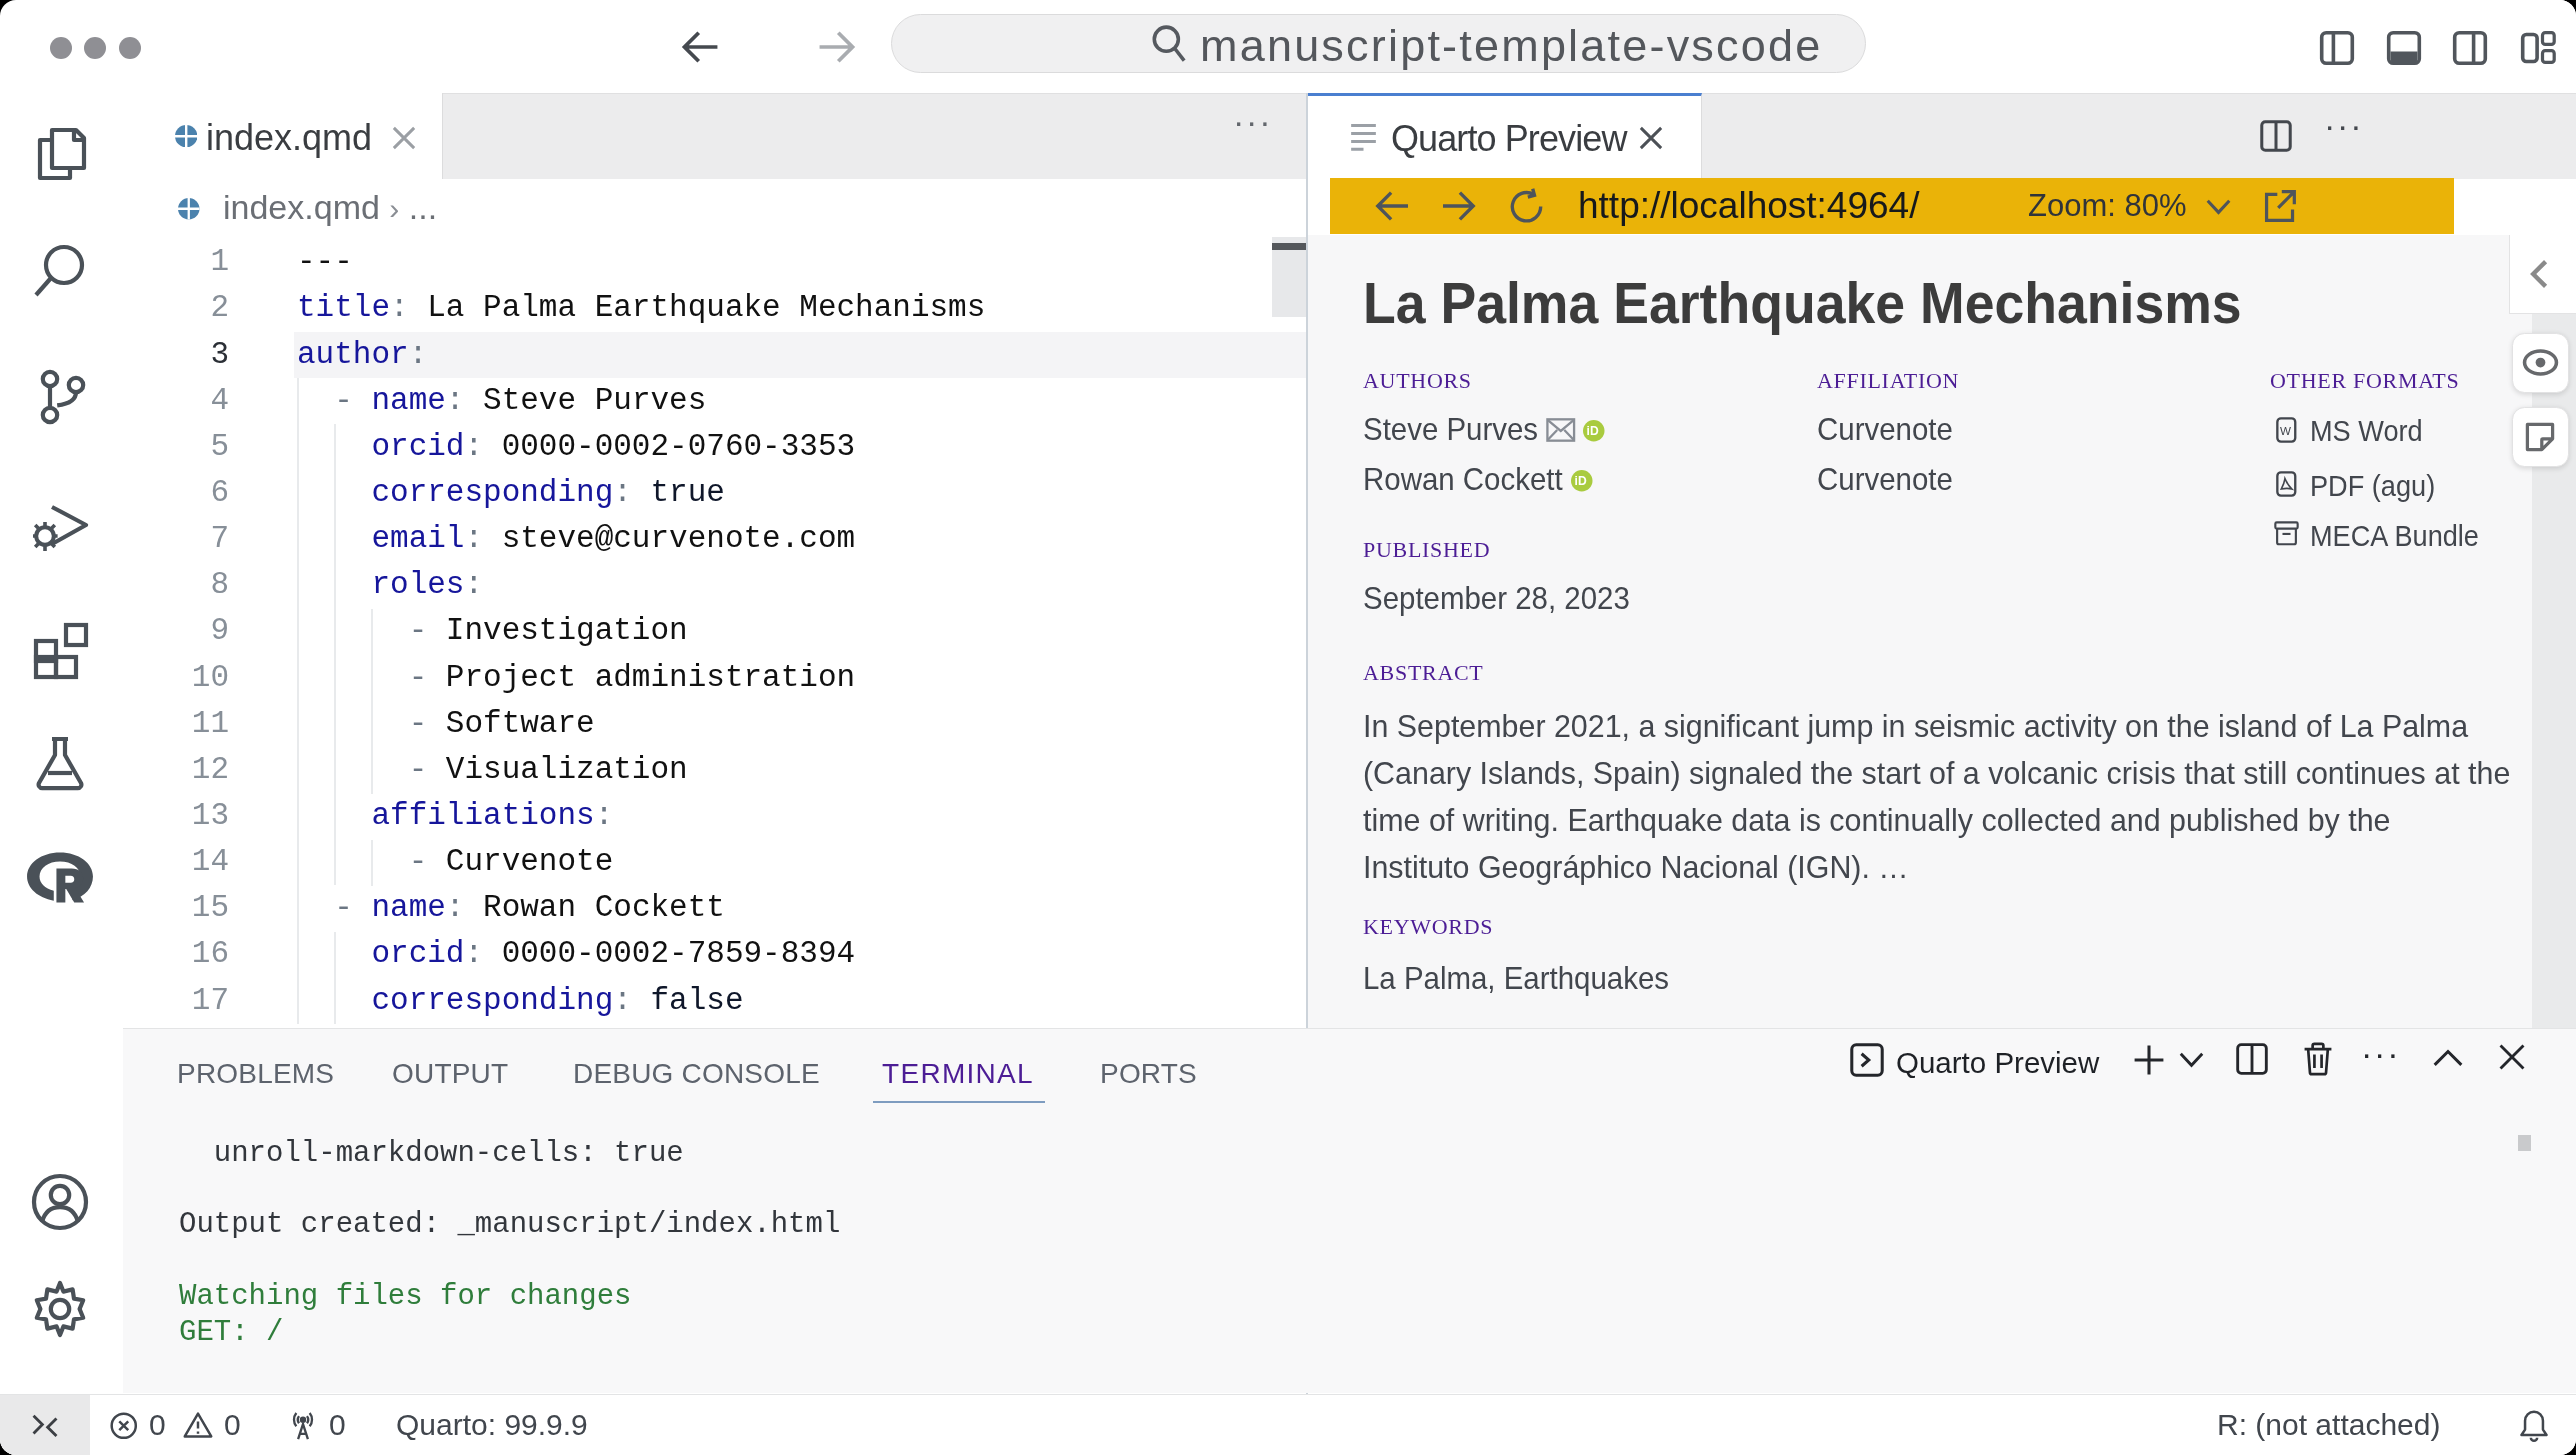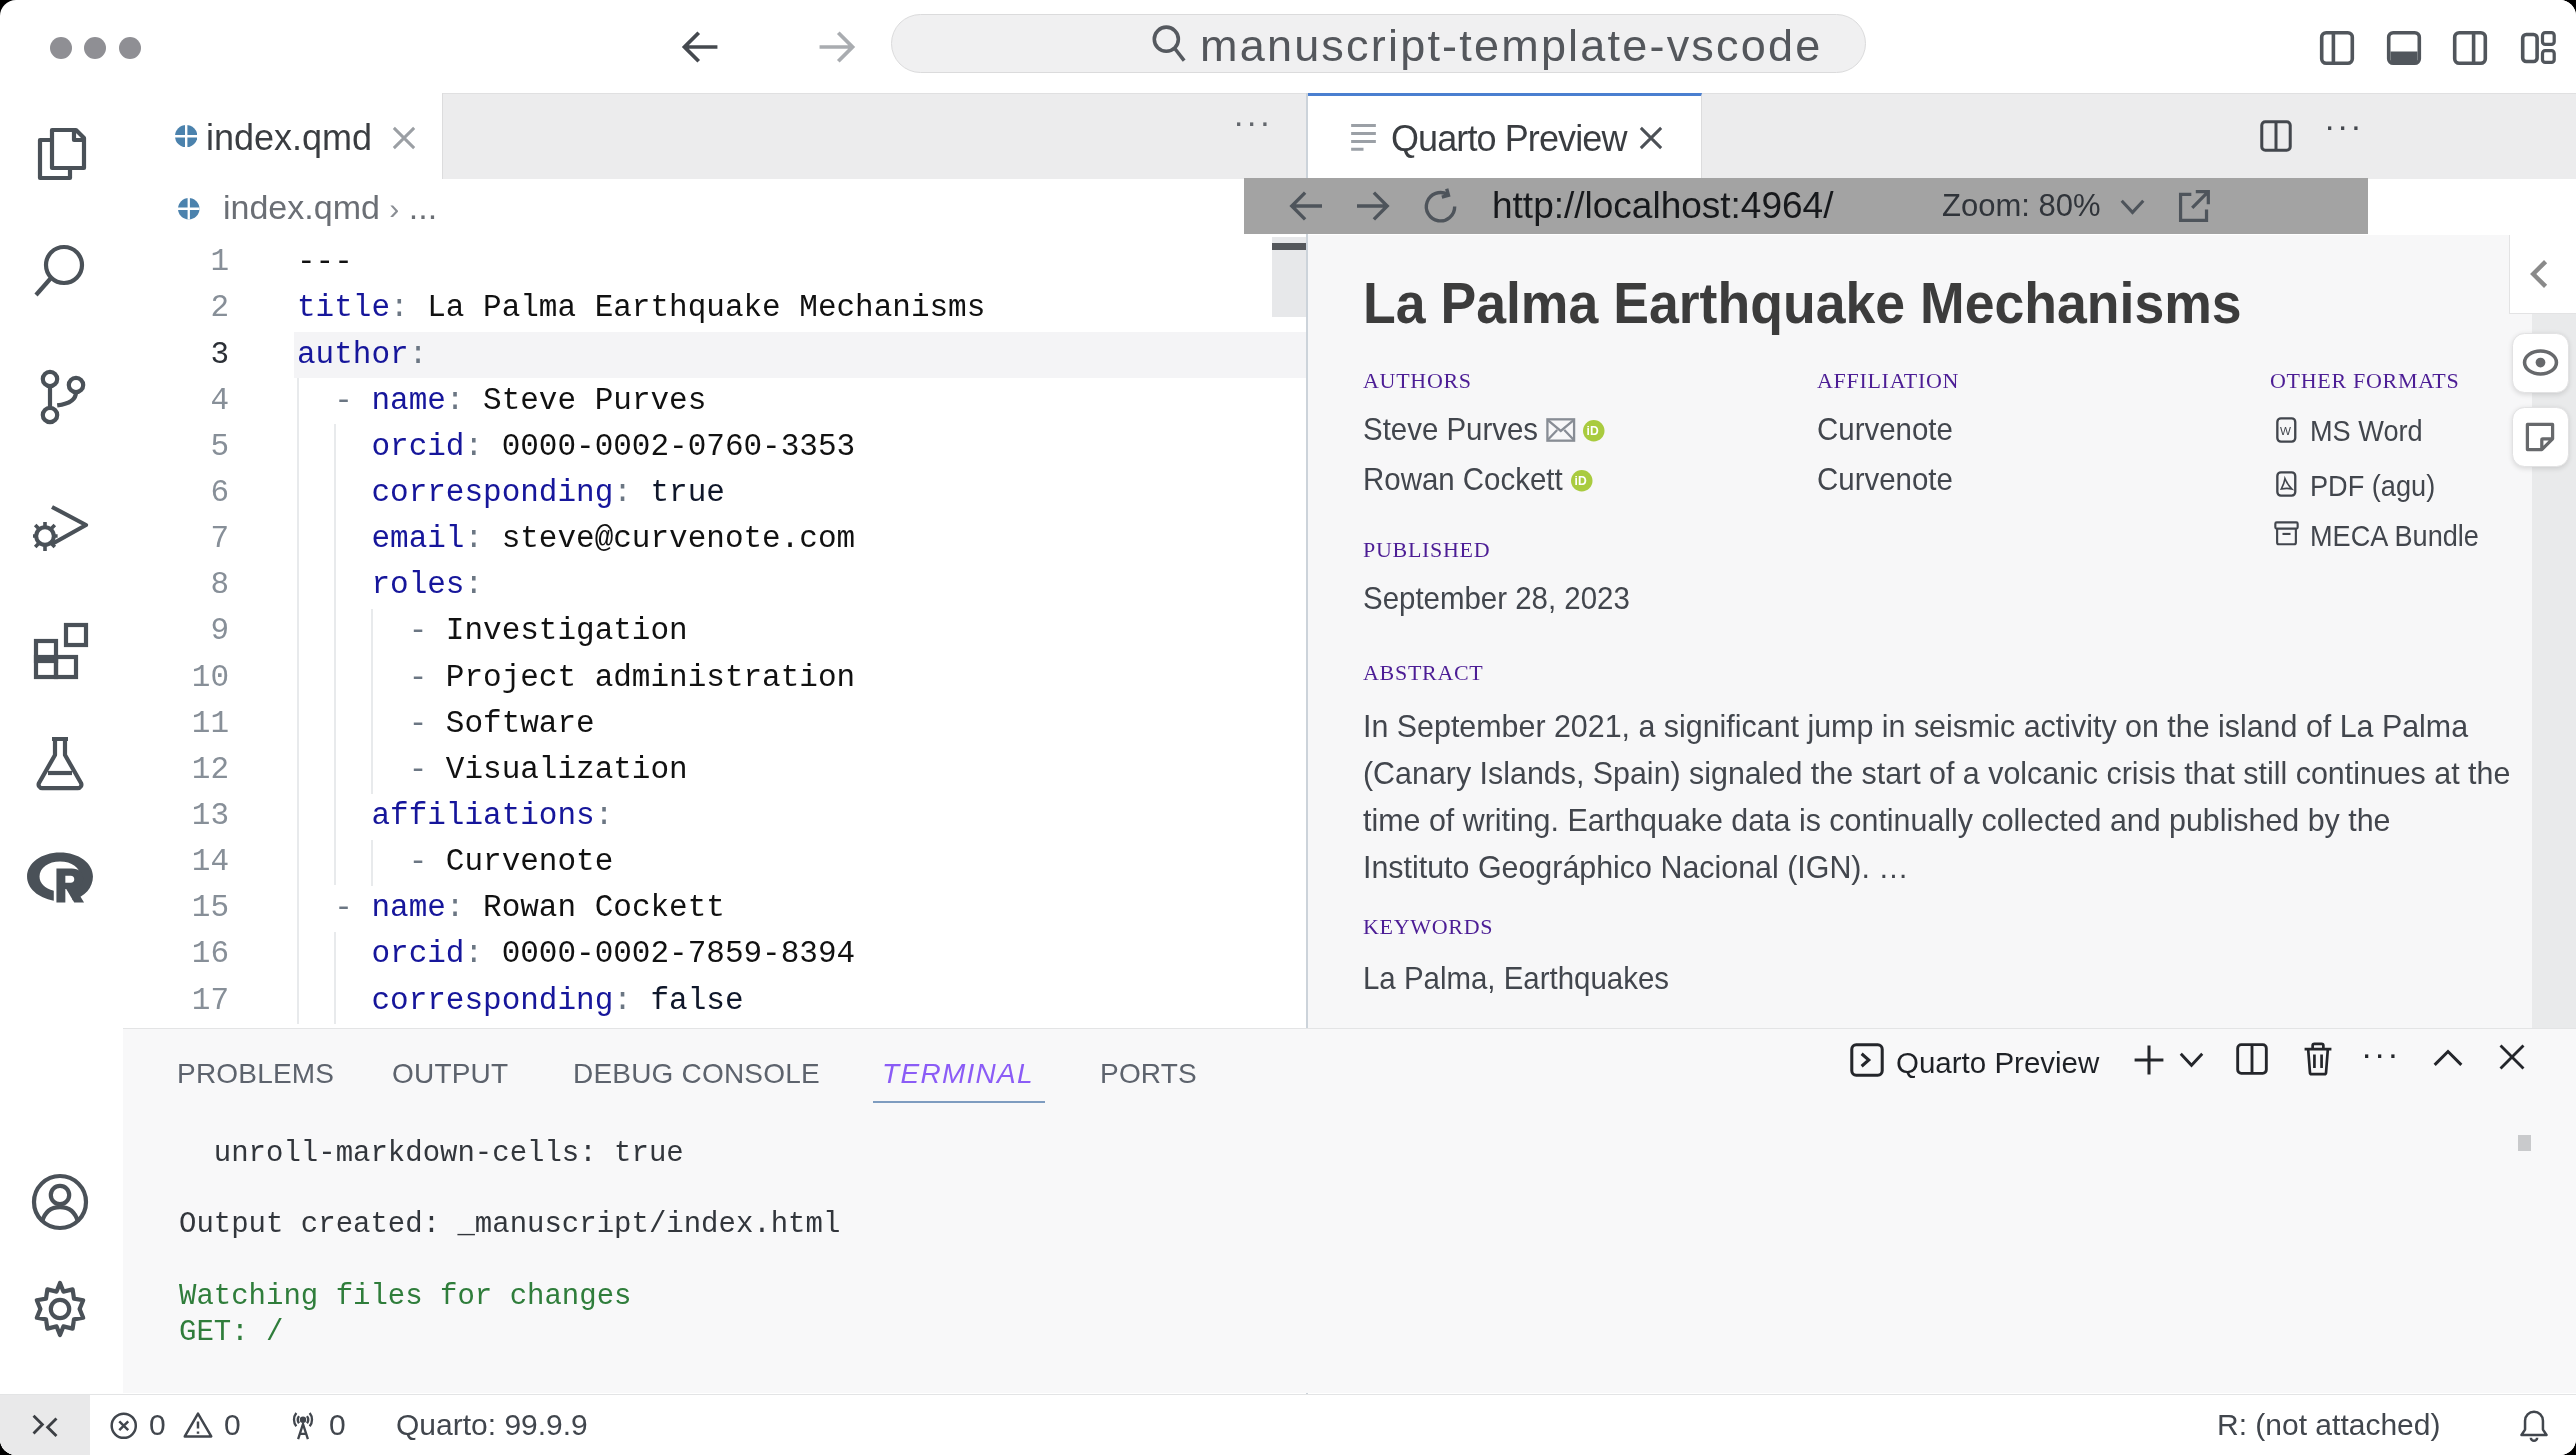--- a/index.html
+++ b/index.html
@@ -22,21 +22,21 @@
   
   #editor { left:123px; top:179px; width:1183px; height:849px; background:#fff; overflow:hidden; }
   #groupborder { left:1306px; top:93px; width:1.8px; height:1301px; background:#ccd3da; }
   .ln { position:absolute; left:0; width:106px; text-align:right; color:#878f98;
         font-size:31px; line-height:46px; font-family:"Liberation Mono",monospace; }
   .cl { position:absolute; left:174px; white-space:pre; color:#111;
         font-size:31px; line-height:46px; font-family:"Liberation Mono",monospace; }
   .k { color:#16169b; } .p { color:#6b7683; } .b { color:#0f172a; }
   .guide { position:absolute; width:1.8px; background:#e8eaec; }
   
-  #ptoolbar { left:1244px; top:178px; width:1124px; height:56px; background:#a3a3a3; }
+  #ptoolbar { left:1330px; top:178px; width:1124px; height:56px; background:#eab308; }
   #pcontent { left:1308px; top:235px; width:1268px; height:794px; background:#f7f7f8; }
   .lbl { color:#4c1d95; font-size:22px; letter-spacing:0.7px;font-family:Liberation Serif, serif; }
   .ptxt { color:#42464d; font-size:32px; transform:scaleX(0.92); transform-origin:left top; white-space:pre; }
   .ptxt2 { color:#42464d; font-size:29.5px; transform:scaleX(0.92); transform-origin:left top; white-space:pre; }
   
   #panel { left:123px; top:1028px; width:2453px; height:365px; background:#f8f8f9;
            border-top:0.9px solid #e3e4e5; }
   .ptab { font-size:28px; color:#5d636d; letter-spacing:0.2px; }
   .term { position:absolute; white-space:pre; font-size:29px; line-height:36px;
           font-family:"Liberation Mono",monospace; color:#32363c; }
@@ -308,21 +308,21 @@
   </svg>
   <div class="abs" style="left:2512px;top:407px;width:57px;height:60px;background:#fff;border:0.9px solid #e2e2e3;border-radius:12.5px;box-shadow:0 1.8px 5.4px rgba(0,0,0,0.12);"></div>
   <svg class="abs" style="left:2522px;top:419px" width="36" height="36" viewBox="0 0 40 40">
     <path d="M34 22 V6 H6 V34 H22 Z M34 22 L22 34 M22 34 V23 a1 1 0 0 1 1 -1 H34" stroke="#67696c" stroke-width="3.6" fill="none" stroke-linejoin="round"></path>
   </svg>
 
   <div id="panel" class="abs">
     <div class="abs ptab" style="left:54px;top:29px;">PROBLEMS</div>
     <div class="abs ptab" style="left:269px;top:29px;">OUTPUT</div>
     <div class="abs ptab" style="left:450px;top:29px;">DEBUG CONSOLE</div>
-    <div class="abs ptab" style="left:759px;top:29px;color:#8b5cf6;letter-spacing:1.3px;font-style:italic;">TERMINAL</div>
+    <div class="abs ptab" style="left:759px;top:29px;color:#4c1d95;letter-spacing:1.3px;">TERMINAL</div>
     <div class="abs" style="left:750px;top:72px;width:172px;height:1.8px;background:#7e9cc0;"></div>
     <div class="abs ptab" style="left:977px;top:29px;">PORTS</div>
 
     <svg class="abs" style="left:1727px;top:14.3px" width="34" height="34" viewBox="0 0 38 38">
       <rect x="2" y="2" width="34" height="34" rx="5" stroke="#24262b" stroke-width="3.4" fill="none"></rect>
       <path d="M13 12 L21 19 L13 26" stroke="#24262b" stroke-width="3.4" fill="none"></path>
     </svg>
     <div class="abs" style="left:1773px;top:17px;font-size:29.5px;color:#1e2126;">Quarto Preview</div>
     <svg class="abs" style="left:2008px;top:12.5px" width="36" height="36" viewBox="0 0 40 40">
       <path d="M20 4 V36 M4 20 H36" stroke="#24262b" stroke-width="3.4"></path>

